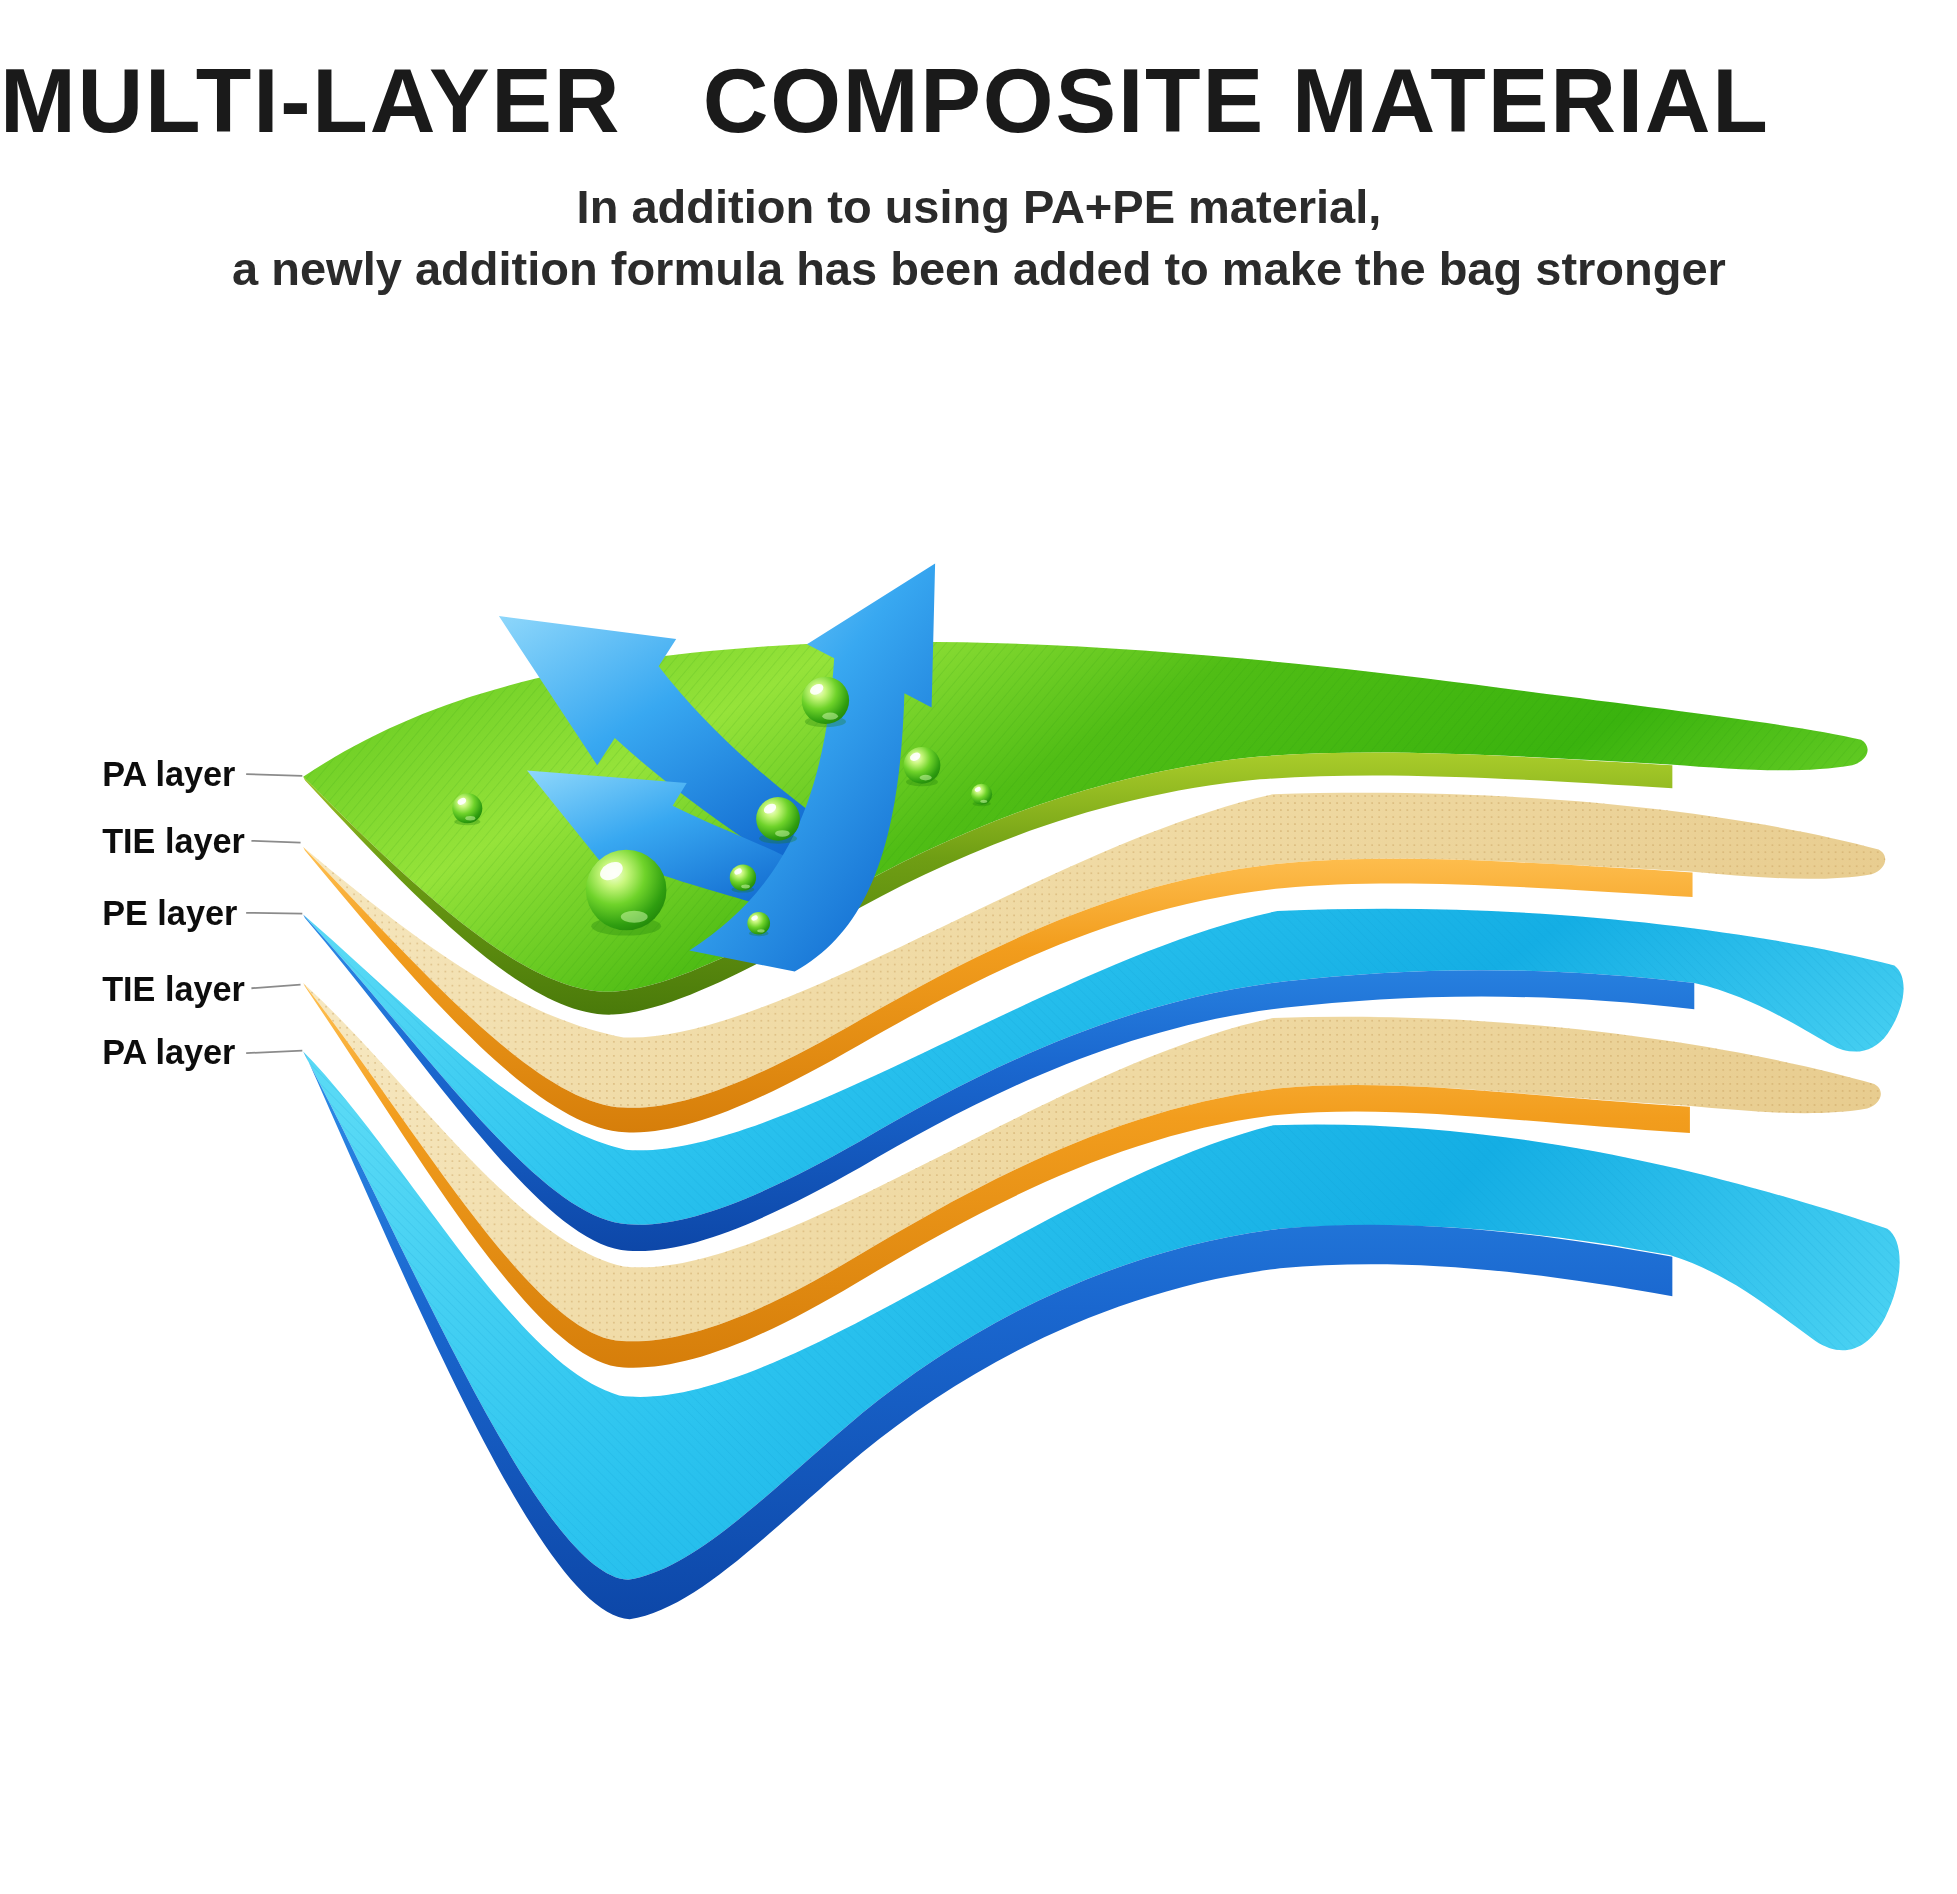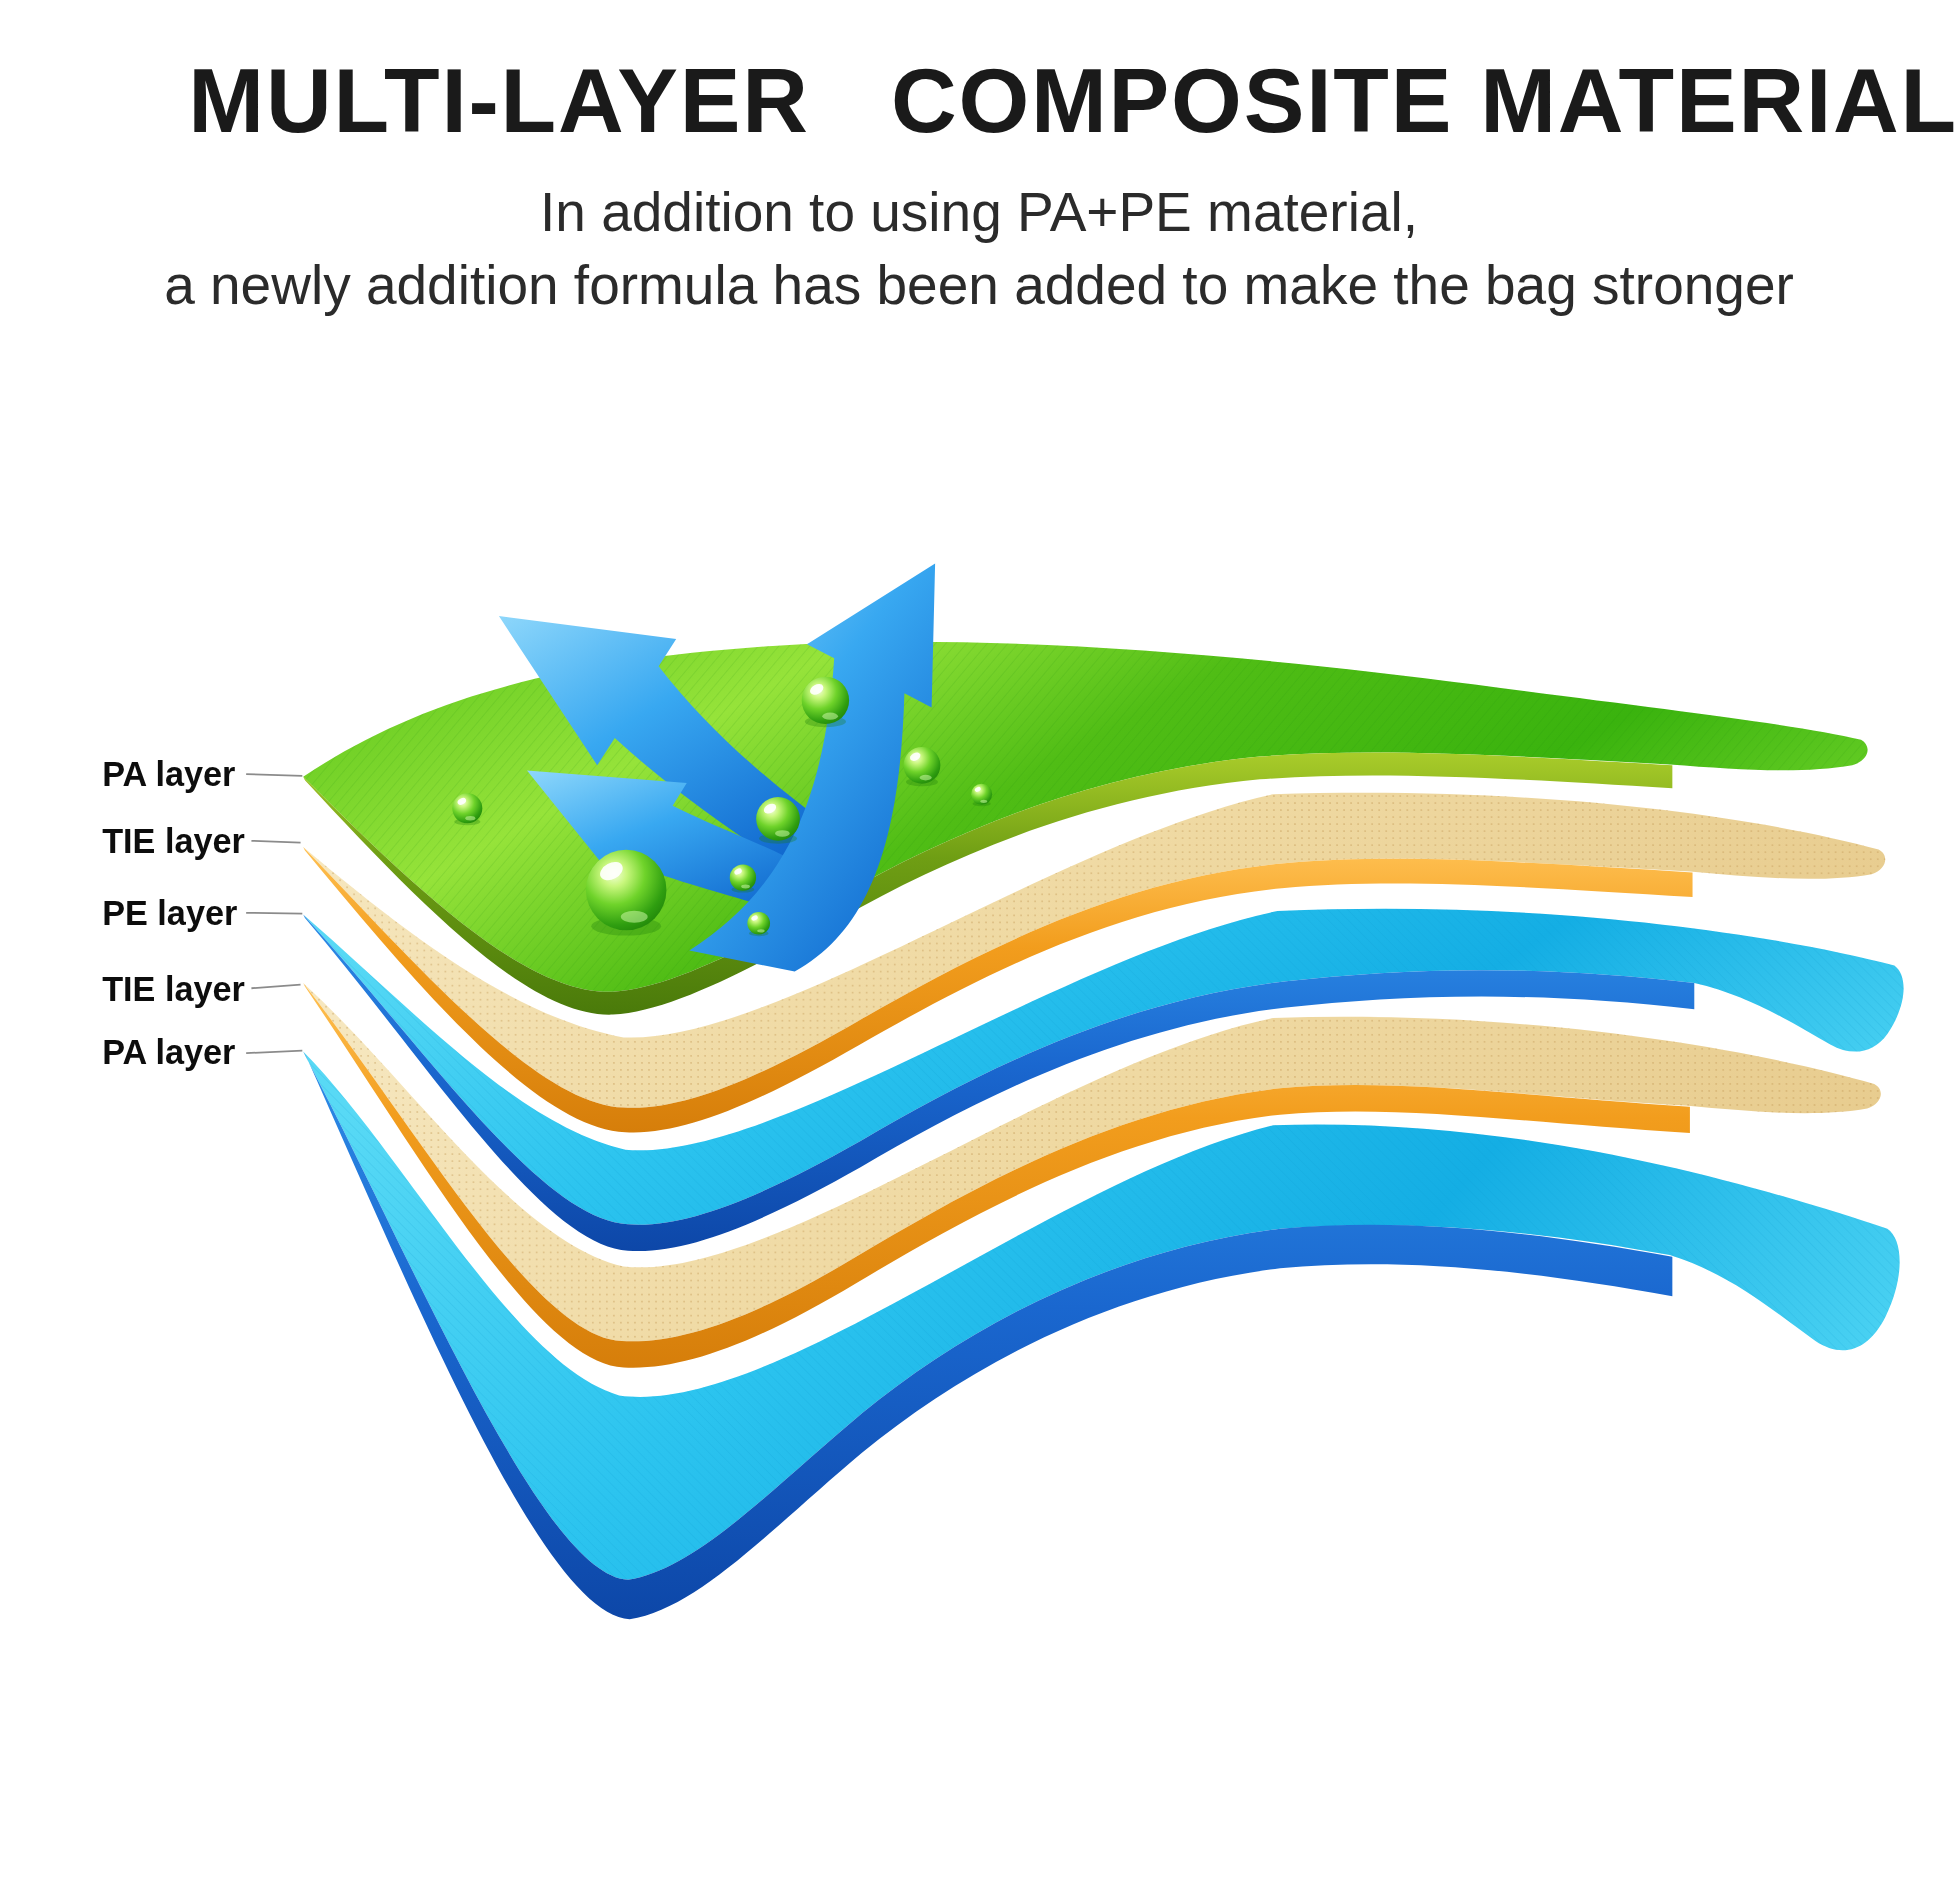--- a/index.html
+++ b/index.html
@@ -2,26 +2,26 @@
 <html style="font-size:14px"><head>
 <meta charset="utf-8">
 <style>
   html,body{margin:0;padding:0;background:#ffffff;}
   .stage{
     position:relative;width:1958px;height:1894px;background:#ffffff;overflow:hidden;
     font-family:"Liberation Sans","DejaVu Sans",sans-serif;
   }
   .title{
     position:absolute;top:49px;left:0;width:100%;margin:0;
-    text-align:right;font-size:91px;font-weight:bold;color:#1a1a1a;
+    text-align:left;font-size:91px;font-weight:bold;color:#1a1a1a;
     letter-spacing:1.8px;white-space:pre;
   }
   .subtitle{
     position:absolute;top:176px;left:0;width:100%;
-    text-align:center;font-size:55px;font-weight:normal;color:#2b2b2b;line-height:1.32;
+    text-align:center;font-size:47px;font-weight:bold;color:#2b2b2b;line-height:1.32;
   }
   .subtitle div{white-space:pre;}
   svg.diagram{position:absolute;left:0;top:0;}
   .label-text{font-size:39px;font-weight:bold;fill:#0d0d0d;}
   .leader{stroke:#8b8b8b;stroke-width:2;}
 </style>
 </head>
 <body>
 
 <div class="stage">

